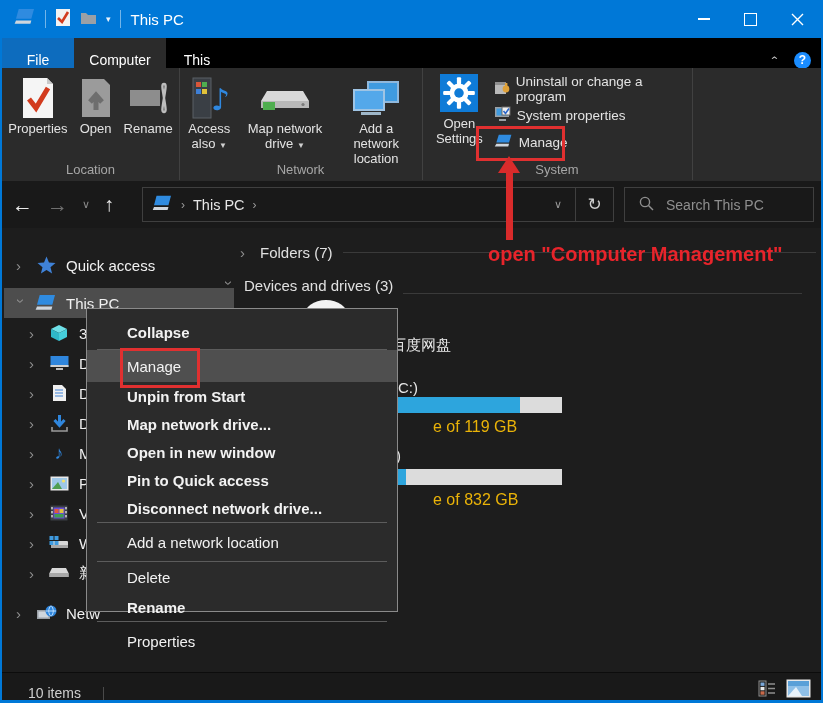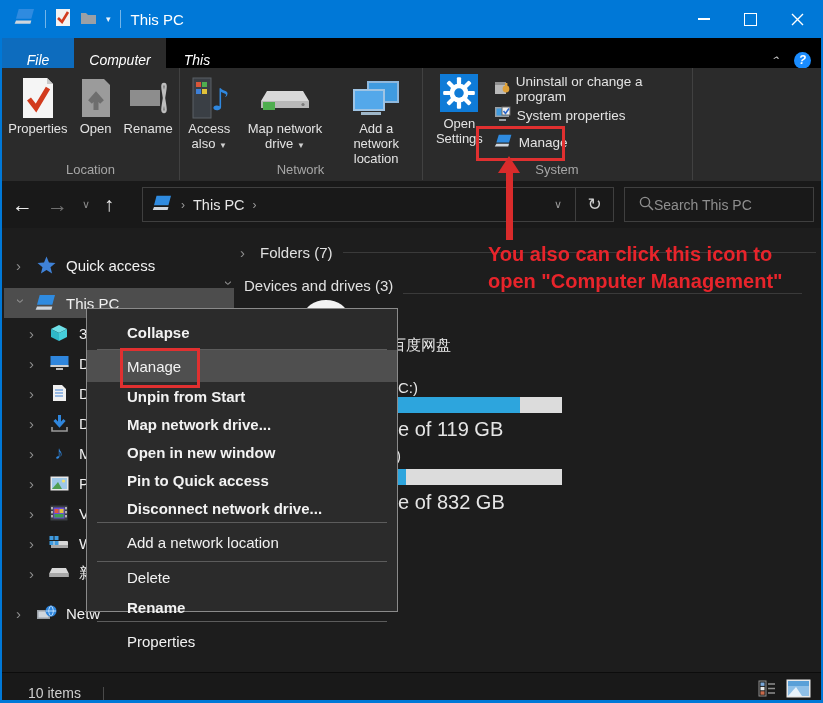--- a/index.html
+++ b/index.html
@@ -10,21 +10,21 @@
   
   .titlebar{left:0;top:0;right:0;height:38px;background:#0078d7;display:flex;align-items:center;}
   .qat{display:flex;align-items:center;gap:9px;padding-left:12px;}
   .qat .vsep{width:1px;height:18px;background:rgba(255,255,255,.45);}
   .win-title{color:#fff;font-size:15px;margin-left:10px;}
   .caption-btns{margin-left:auto;display:flex;height:38px;}
   .cap{width:47px;height:38px;display:flex;align-items:center;justify-content:center;}
   .min-glyph{width:12px;height:2px;background:#fff;}
   .max-glyph{width:11px;height:11px;border:1.5px solid #fff;}
   
-  .tabrow{left:0;top:38px;right:0;height:44px;background:#000;display:flex;align-items:stretch;font-size:14px;font-style:italic;}
+  .tabrow{left:0;top:38px;right:0;height:44px;background:#000;display:flex;align-items:stretch;font-size:14px;}
   .tab{display:flex;align-items:center;justify-content:center;color:#fff;}
   .tab-file{width:72px;background:#0d6cbe;}
   .tab-computer{width:92px;background:#2b2b2b;}
   .tab-view{width:62px;}
   .tab-right{margin-left:auto;display:flex;align-items:center;gap:14px;padding-right:10px;}
   .chev-up{color:#c9c9c9;font-size:13px;transform:scaleY(.8);}
   .help-btn{width:17px;height:17px;border-radius:50%;background:#1a8cff;color:#fff;font-size:12px;
     display:flex;align-items:center;justify-content:center;font-weight:bold;}
   
   .ribbon{left:0;top:68px;right:0;height:113px;background:#2b2b2b;border-bottom:1px solid #000;}
@@ -44,38 +44,38 @@
   .nav-btns{position:absolute;left:10px;top:0;height:47px;display:flex;align-items:center;gap:14px;color:#e8e8e8;}
   .nav-fwd{color:#6f6f6f;}
   .nav-chev{color:#8b8b8b;font-size:11px;}
   .addr-box{position:absolute;left:140px;top:6px;width:472px;height:35px;background:#191919;
     border:1px solid #3f3f3f;display:flex;align-items:center;box-sizing:border-box;font-size:14.5px;}
   .crumb-sep{color:#9a9a9a;font-size:12px;margin:0 8px;}
   .addr-right{margin-left:auto;display:flex;align-items:center;height:100%;}
   .addr-dd{width:34px;text-align:center;color:#9a9a9a;font-size:11px;}
   .refresh-seg{width:37px;height:100%;border-left:1px solid #3f3f3f;display:flex;align-items:center;justify-content:center;color:#cfcfcf;font-size:17px;}
   .search-box{position:absolute;left:622px;top:6px;width:190px;height:35px;border:1px solid #3f3f3f;
-    box-sizing:border-box;display:flex;align-items:center;padding-left:14px;color:#8f8f8f;font-size:14px;background:#191919;}
+    box-sizing:border-box;display:flex;align-items:center;gap:12px;padding-left:14px;color:#8f8f8f;font-size:14px;background:#191919;}
   
   .sidebar{left:2px;top:228px;width:230px;height:444px;}
   .side-row{height:30px;display:flex;align-items:center;gap:9px;padding-left:12px;color:#f0f0f0;font-size:15px;white-space:nowrap;}
   .side-row.child{padding-left:25px;}
   .side-row.selected{background:#4d4d4d;}
   .exp{color:#8f8f8f;font-size:15px;width:10px;display:inline-block;}
   .exp.down{transform:rotate(90deg);}
   .sicon{width:22px;display:flex;justify-content:center;}
   .mt8{margin-top:8px;} .mt24{margin-top:22px;} .mt10{margin-top:10px;}
   
   .grp-hdr{position:absolute;display:flex;align-items:center;color:#e0e0e0;font-size:15px;gap:10px;}
   .grp-hdr .rule{flex:1;border-top:1px solid #3a3a3a;}
   .cloud-arc{position:absolute;left:302px;top:300px;width:44px;height:16px;border-radius:50% 50% 0 0/100% 100% 0 0;background:#f2f2f2;}
   .ctext{position:absolute;color:#e8e8e8;font-size:15px;white-space:nowrap;}
   .bar{position:absolute;width:220px;height:16px;background:#dcdcdc;}
   .bar .fill{height:100%;background:#2da5dd;}
-  .freetext{position:absolute;color:#e5e5e5;font-size:20px;white-space:nowrap;}
+  .freetext{position:absolute;color:#eab308;font-size:16px;white-space:nowrap;margin-left:35px;}
   
   .cmenu{left:84px;top:308px;width:312px;height:304px;background:#2b2b2b;border:1px solid #8a8a8a;
     box-sizing:border-box;z-index:20;padding-top:6px;font-size:15px;color:#f2f2f2;}
   .mi{display:flex;align-items:center;padding-left:40px;}
   .mi-collapse{height:34px;font-weight:bold;}
   .mi-manage{height:32px;background:#4f4f4f;}
   .mi-28{height:28px;font-weight:bold;} .mi-38{height:38px;} .mi-31{height:31px;} .mi-prop{height:38px;}
   .msep{border-top:1px solid #5c5c5c;margin:0 10px;}
   
   .statusbar{left:0;top:672px;right:0;height:28px;background:#191919;display:flex;align-items:flex-end;
@@ -505,21 +505,20 @@
     <div class="mi mi-28">Rename</div>
     <div class="msep"></div>
     <div class="mi mi-prop">Properties</div>
   </div>
 
   <div class="redbox rb-ribbon"></div>
   <div class="redbox rb-menu"></div>
   <div class="arrow-head"></div>
   <div class="arrow-shaft"></div>
   <div class="ann-text">
-    <div>You also can click this icon to</div>
     <div>open "Computer Management"</div>
   </div>
 
   <div class="abs statusbar">
     <span class="cnt">10 items</span>
     <span class="stsep"></span>
     <div class="view-btns">
       <span>
         <svg width="18" height="17" viewBox="0 0 18 17">
             <rect x="1" y="1" width="7" height="15" fill="none" stroke="#8f8f8f"></rect>

